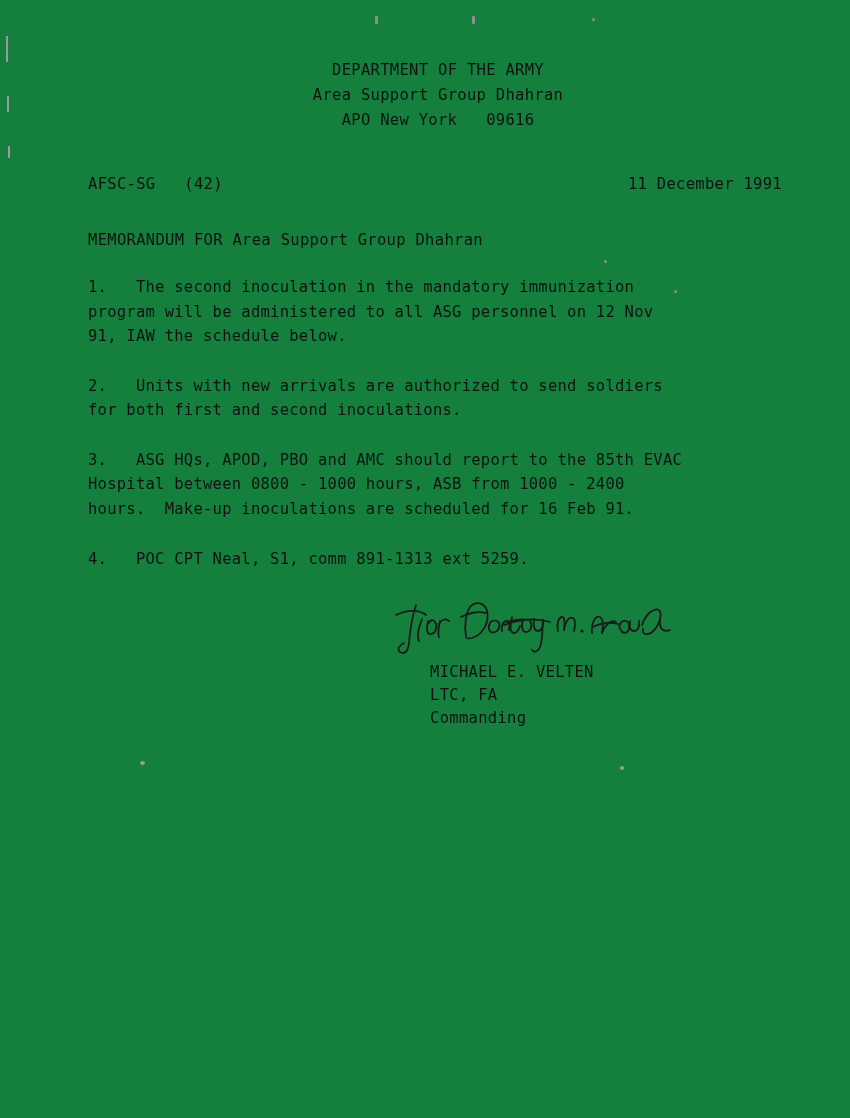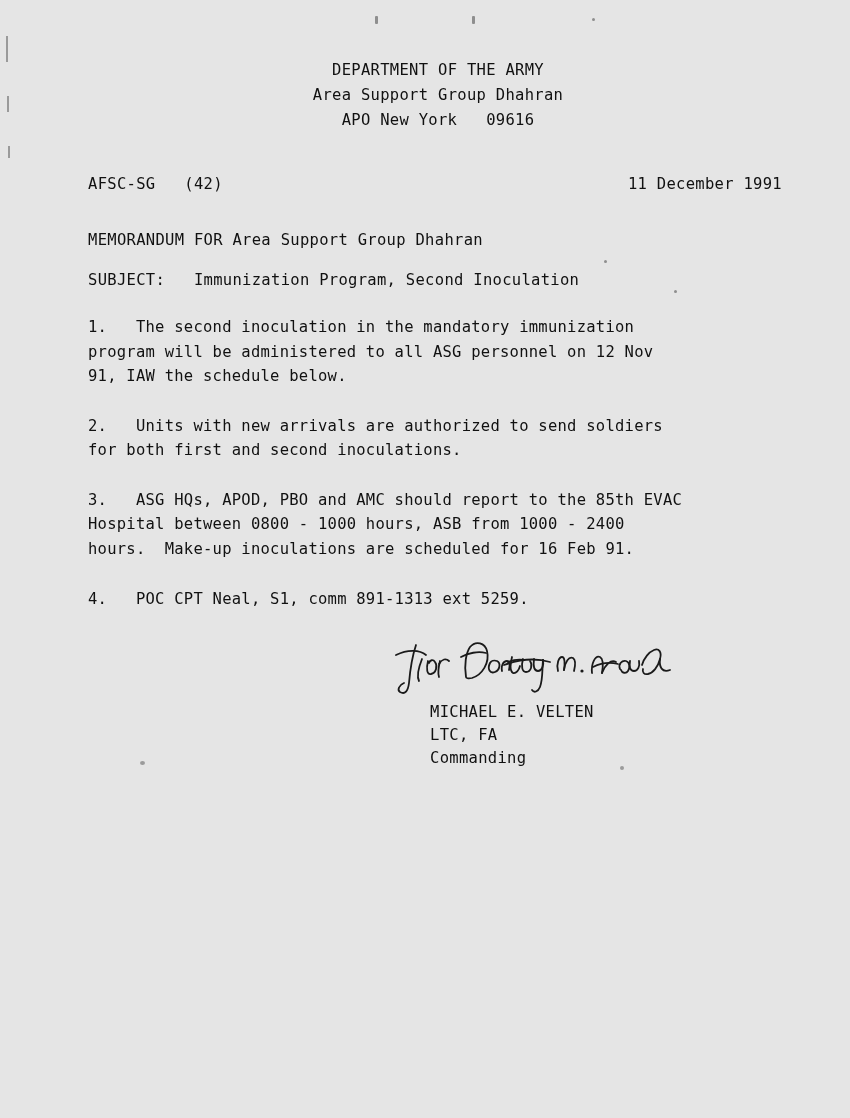--- a/index.html
+++ b/index.html
@@ -15,21 +15,21 @@
     color: #111111;
     overflow: hidden;
   }
 
   .page {
     position: absolute;
     left: 0;
     top: 0;
     width: 850px;
     height: 1118px;
-    background: #e5e5e5;
+    background: #15803d;
   }
 
   
   .edge-mark {
     position: absolute;
     background: #9a9a9a;
   }
   .speck {
     position: absolute;
     background: #8e8e8e;
@@ -144,21 +144,20 @@
       <div>APO New York   09616</div>
     </div>
 
     <div class="refline">
       <div class="office">AFSC-SG   (42)</div>
       <div class="date">11 December 1991</div>
     </div>
 
     <div class="memo-for">MEMORANDUM FOR Area Support Group Dhahran</div>
 
-    <div class="subject">SUBJECT:   Immunization Program, Second Inoculation</div>
 
     <div class="para">1.   The second inoculation in the mandatory immunization
 program will be administered to all ASG personnel on 12 Nov
 91, IAW the schedule below.</div>
     <div class="para">2.   Units with new arrivals are authorized to send soldiers
 for both first and second inoculations.</div>
     <div class="para">3.   ASG HQs, APOD, PBO and AMC should report to the 85th EVAC
 Hospital between 0800 - 1000 hours, ASB from 1000 - 2400
 hours.  Make-up inoculations are scheduled for 16 Feb 91.</div>
     <div class="para">4.   POC CPT Neal, S1, comm 891-1313 ext 5259.</div>

